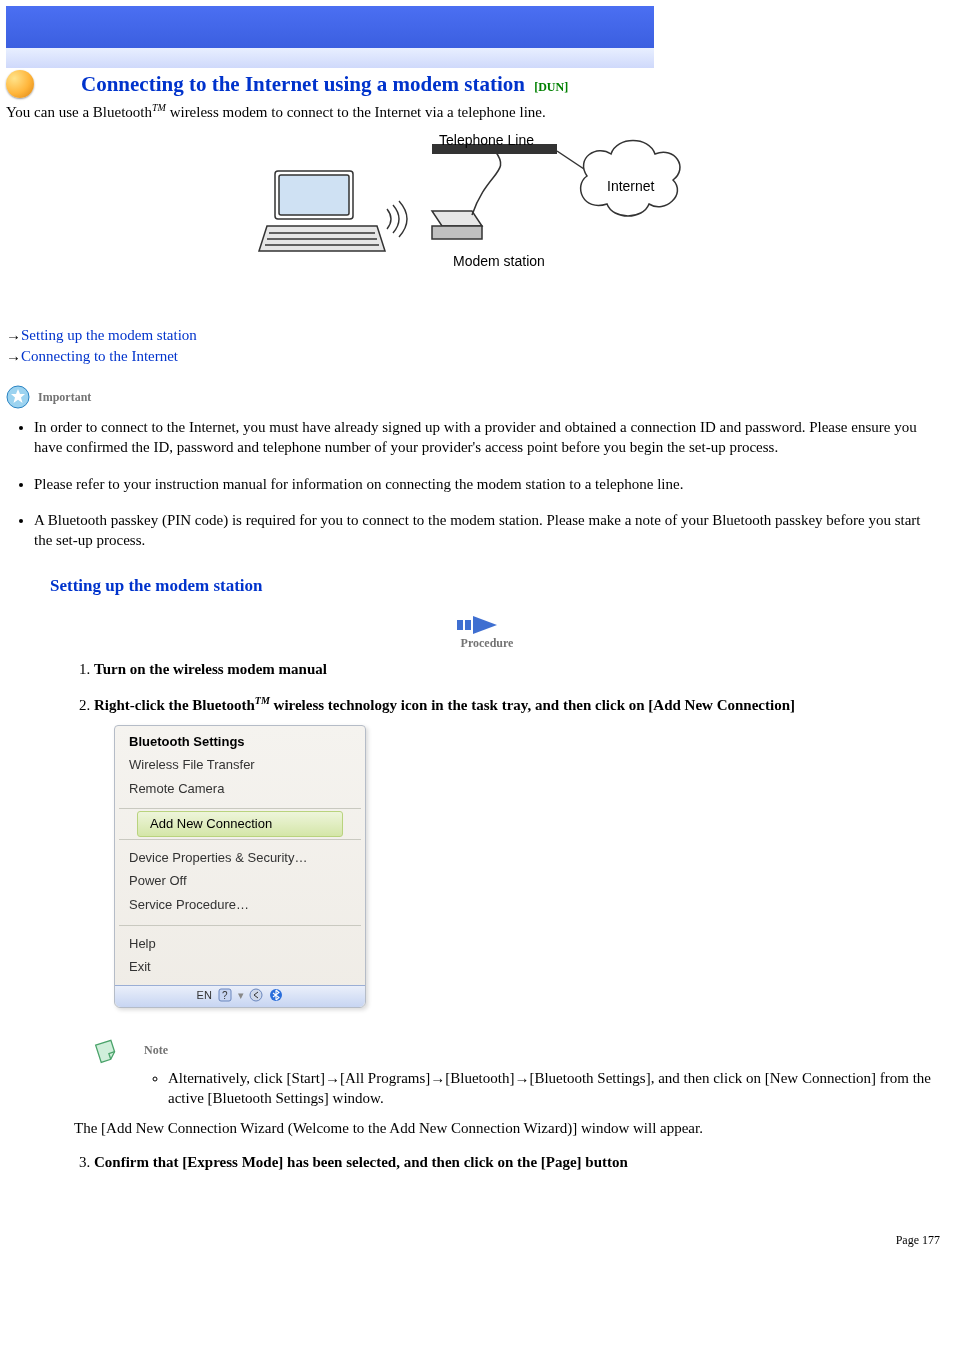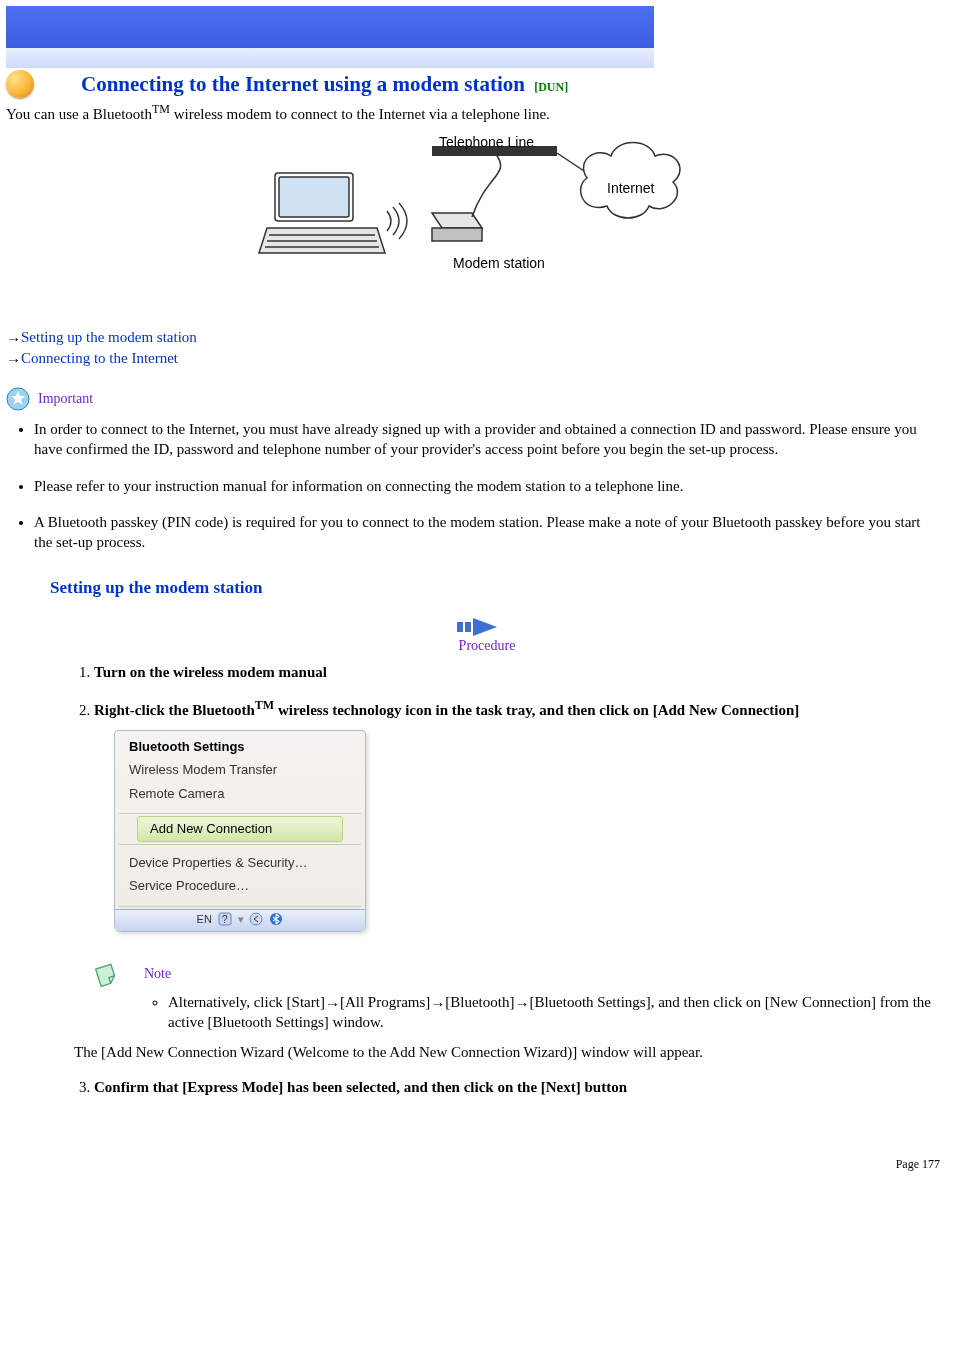--- a/index.html
+++ b/index.html
@@ -46,21 +46,21 @@
   .title-tag {
     color: #008000;
     font-size: 12px;
     font-weight: bold;
     margin-left: 4px;
   }
   .intro {
     margin: 2px 6px 10px 6px;
     font-size: 15px;
   }
-  sup.tm { font-size: 12px; vertical-align: super; }
+  sup.tm { font-size: 10px; vertical-align: super; font-style: italic; }
   .diagram {
     margin: 10px auto 14px auto;
     width: 440px;
   }
   .diagram svg { display: block; }
   .diagram-label { font-family: Arial, sans-serif; font-size: 14px; fill: #000; }
   a.inlink { color: #0033cc; text-decoration: none; }
   .inlinks { margin: 12px 6px 6px 6px; line-height: 1.4; }
   .arrow { color: #000; }
   .section { margin: 18px 6px 6px 6px; }
@@ -69,23 +69,23 @@
     display: inline-block;
     vertical-align: middle;
     margin-right: 8px;
   }
   .star-icon svg { display:block; }
   .arrow-icon { width:40px; height:22px; display:inline-block; vertical-align:middle; margin-right:20px; }
   .arrow-icon svg { display:block; }
   .note-icon { width:26px; height:26px; display:inline-block; vertical-align:middle; margin-right:24px; }
   .note-icon svg { display:block; }
   .label-heading {
-    color: #6d28d9;
-    font-weight: normal;
-    font-size: 14px;
+    color: #737373;
+    font-weight: bold;
+    font-size: 12px;
     display: inline-block;
     vertical-align: middle;
   }
   .label-row { display:flex; align-items:center; margin: 4px 0 8px 0; }
   ul.bullets {
     margin: 6px 6px 0 28px;
     padding: 0;
   }
   ul.bullets > li {
     margin-bottom: 16px;
@@ -259,31 +259,36 @@
       <span class="step-strong">Turn on the wireless modem manual</span>
     </li>
     <li>
       <span class="step-strong">
         <span>Right-click the Bluetooth</span><sup class="tm">TM</sup><span> wireless technology icon in the task tray, and then click on [Add New Connection]</span>
       </span>
 
       <div class="menu-mock">
         <div class="menu-group">
           <div class="menu-item menu-title">Bluetooth Settings</div>
-          <div class="menu-item">Wireless Modem Transfer</div>
+          <div class="menu-item">Wireless File Transfer</div>
           <div class="menu-item">Remote Camera</div>
         </div>
         <div class="menu-sep"></div>
         <div class="menu-highlight">Add New Connection</div>
         <div class="menu-sep"></div>
         <div class="menu-group">
           <div class="menu-item">Device Properties &amp; Security…</div>
+          <div class="menu-item">Power Off</div>
           <div class="menu-item">Service Procedure…</div>
         </div>
         <div class="menu-sep"></div>
+        <div class="menu-group">
+          <div class="menu-item">Help</div>
+          <div class="menu-item">Exit</div>
+        </div>
         <div class="tray">
           <span>EN</span>
           <svg width="14" height="14">
               <rect x="1" y="1" width="12" height="12" rx="2" fill="#c7d5f2" stroke="#6a86bd"></rect>
               <text x="4" y="11" font-size="10" fill="#333">?</text>
             </svg>
           <span style="color:#888">▾</span>
           <svg width="14" height="14">
               <circle cx="7" cy="7" r="6" fill="#cfd9eb" stroke="#6a86bd"></circle>
               <polyline points="9,4 5,7 9,10" fill="none" stroke="#333"></polyline>
@@ -305,18 +310,18 @@
         <span class="label-heading">Note</span>
       </div>
       <ul class="sub">
         <li>Alternatively, click [Start]→[All Programs]→[Bluetooth]→[Bluetooth Settings], and then click on [New Connection] from the active [Bluetooth Settings] window.</li>
       </ul>
 
       <div class="tail-para" style="margin-left:-20px;">The [Add New Connection Wizard (Welcome to the Add New Connection Wizard)] window will appear.</div>
     </li>
 
     <li>
-      <span class="step-strong">Confirm that [Express Mode] has been selected, and then click on the [Next] button</span>
+      <span class="step-strong">Confirm that [Express Mode] has been selected, and then click on the [Page] button</span>
     </li>
   </ol>
 </div>
 
 <div class="page-footer">Page 177</div>
 
 </body></html>

